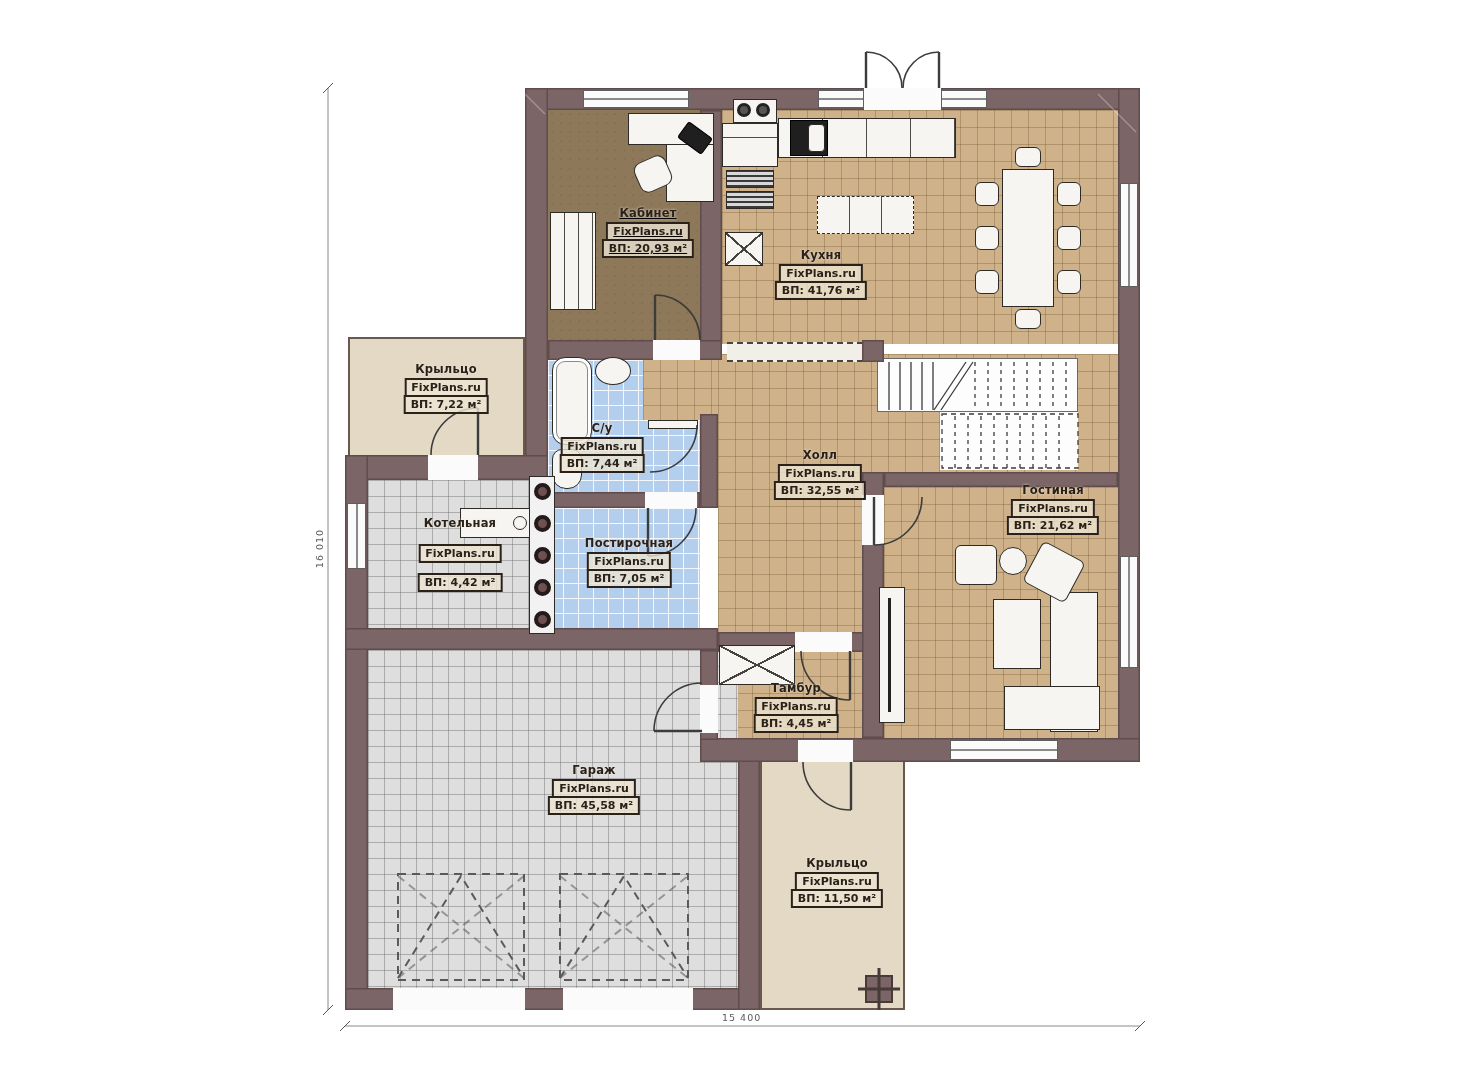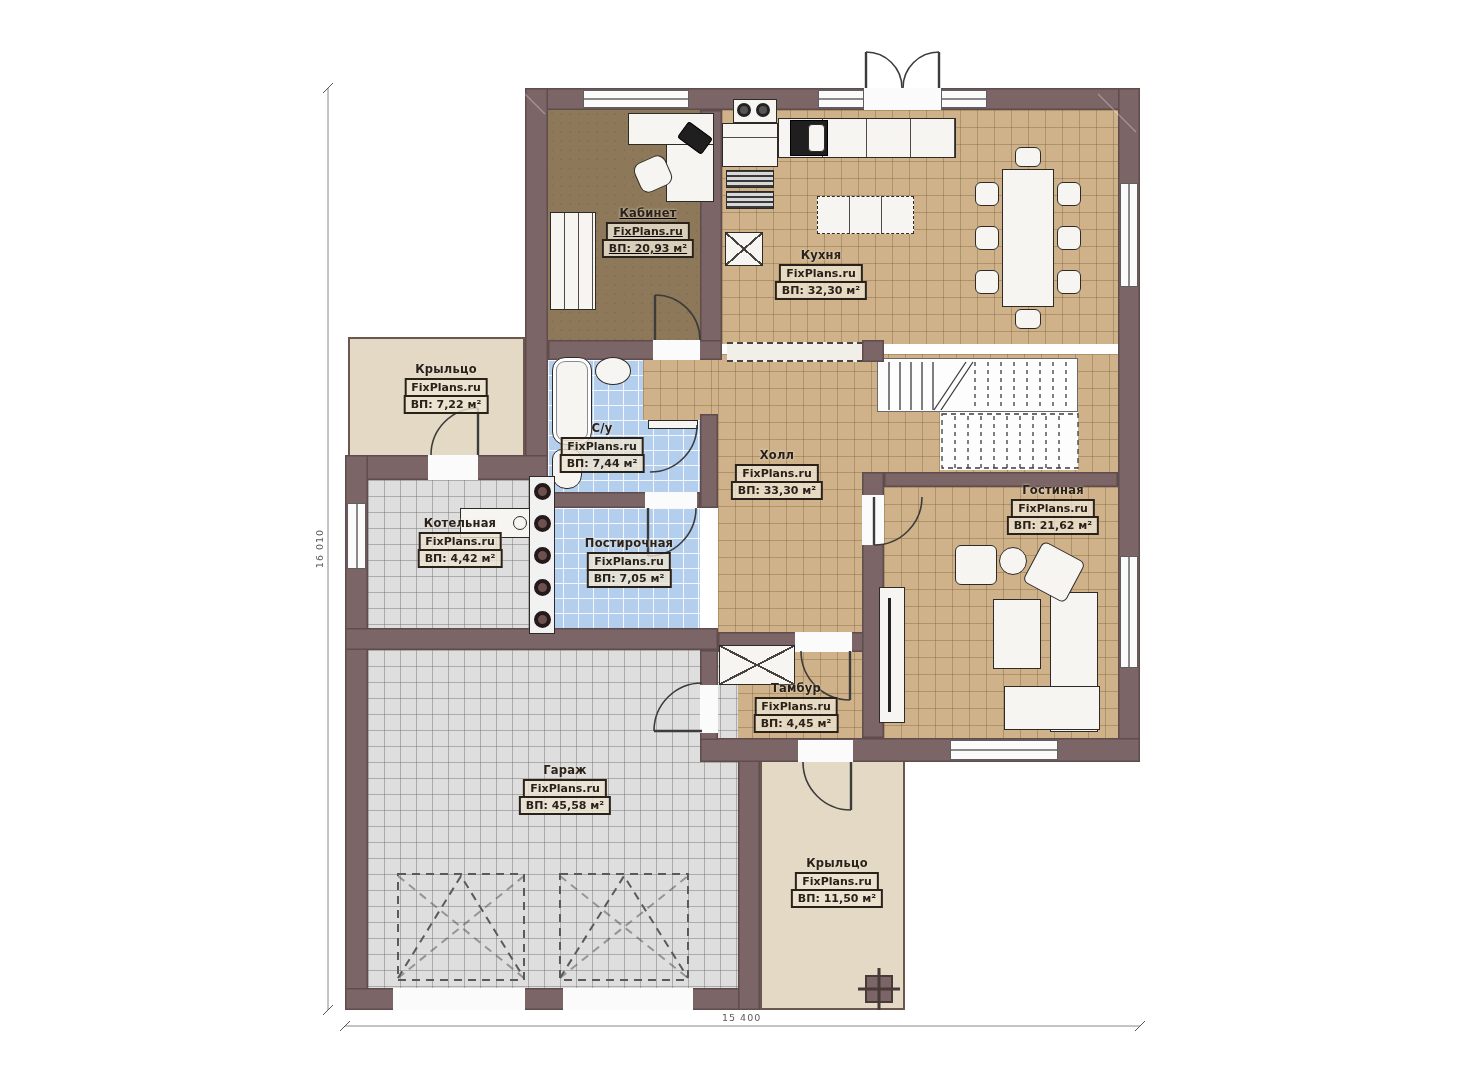--- a/index.html
+++ b/index.html
@@ -255,58 +255,58 @@
   </svg>
 
   <div class="room-label" style="left:648px;top:206px;text-decoration:underline;">
     <div class="rname">Кабинет</div>
     <div class="lbox">FixPlans.ru</div>
     <div class="lbox">ВП: 20,93 м²</div>
   </div>
   <div class="room-label" style="left:821px;top:248px;">
     <div class="rname">Кухня</div>
     <div class="lbox">FixPlans.ru</div>
-    <div class="lbox">ВП: 32,30 м²</div>
+    <div class="lbox">ВП: 41,76 м²</div>
   </div>
   <div class="room-label" style="left:446px;top:362px;">
     <div class="rname">Крыльцо</div>
     <div class="lbox">FixPlans.ru</div>
     <div class="lbox">ВП: 7,22 м²</div>
   </div>
   <div class="room-label" style="left:602px;top:421px;">
     <div class="rname">С/у</div>
     <div class="lbox">FixPlans.ru</div>
     <div class="lbox">ВП: 7,44 м²</div>
   </div>
-  <div class="room-label" style="left:777px;top:448px;">
+  <div class="room-label" style="left:820px;top:448px;">
     <div class="rname">Холл</div>
     <div class="lbox">FixPlans.ru</div>
-    <div class="lbox">ВП: 33,30 м²</div>
+    <div class="lbox">ВП: 32,55 м²</div>
   </div>
   <div class="room-label" style="left:1053px;top:483px;">
     <div class="rname">Гостиная</div>
     <div class="lbox">FixPlans.ru</div>
     <div class="lbox">ВП: 21,62 м²</div>
   </div>
-  <div class="room-label" style="left:460px;top:516px;">
+  <div class="room-label" style="left:460px;top:516px;gap:12px;">
     <div class="rname">Котельная</div>
     <div class="lbox">FixPlans.ru</div>
     <div class="lbox">ВП: 4,42 м²</div>
   </div>
   <div class="room-label" style="left:629px;top:536px;">
     <div class="rname">Постирочная</div>
     <div class="lbox">FixPlans.ru</div>
     <div class="lbox">ВП: 7,05 м²</div>
   </div>
   <div class="room-label" style="left:796px;top:681px;">
     <div class="rname">Тамбур</div>
     <div class="lbox">FixPlans.ru</div>
     <div class="lbox">ВП: 4,45 м²</div>
   </div>
-  <div class="room-label" style="left:565px;top:763px;text-align:center;">
+  <div class="room-label" style="left:594px;top:763px;text-align:center;">
     <div class="rname">Гараж</div>
     <div class="lbox">FixPlans.ru</div>
     <div class="lbox">ВП: 45,58 м²</div>
   </div>
   <div class="room-label" style="left:837px;top:856px;">
     <div class="rname">Крыльцо</div>
     <div class="lbox">FixPlans.ru</div>
     <div class="lbox">ВП: 11,50 м²</div>
   </div>
 

